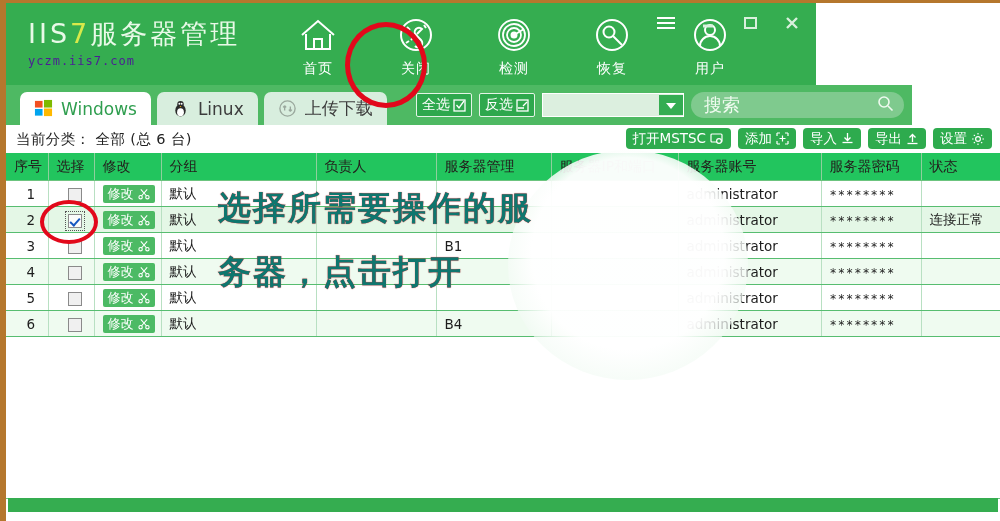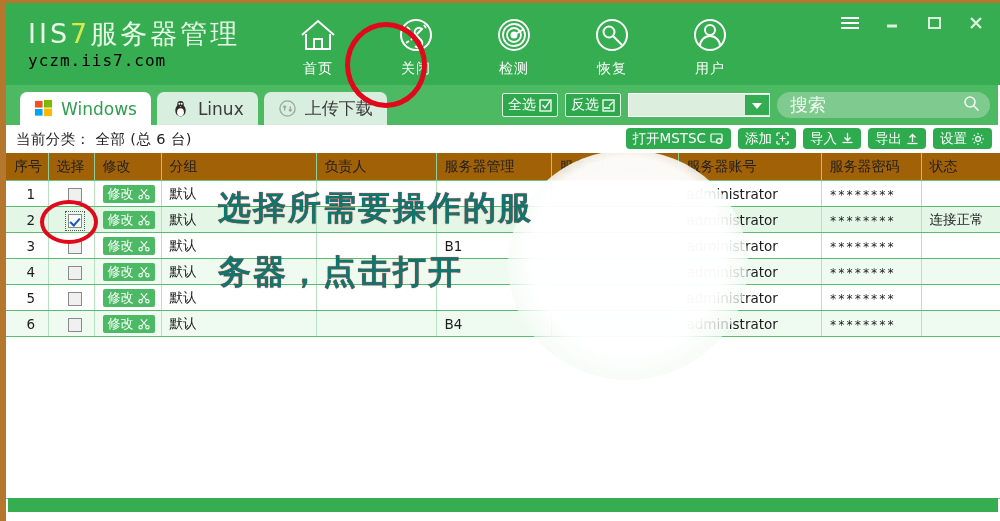--- a/index.html
+++ b/index.html
@@ -9,42 +9,42 @@
     font-family:"DejaVu Sans","Liberation Sans",sans-serif;
     -webkit-font-smoothing:none;
   }
   .app{position:relative;width:1000px;height:521px;overflow:hidden;background:#fff;}
 
   
   .frame-left{position:absolute;left:0;top:0;width:6px;height:521px;background:#b5772d;}
   .frame-top{position:absolute;left:0;top:0;width:1000px;height:3px;background:#b5772d;}
 
   
-  .header{position:absolute;left:6px;top:3px;width:994px;height:82px;background:#35ad50;}
+  .header{position:absolute;left:6px;top:3px;width:810px;height:82px;background:#35ad50;}
   .logo{position:absolute;left:22px;top:16px;color:#eafbe9;}
   .logo .l1{font-size:27px;letter-spacing:3px;line-height:30px;font-weight:400;color:#e8f9e7;}
   .logo .l1 .hl{color:#d9e94a;}
-  .logo .l2{font-size:16px;letter-spacing:1px;line-height:20px;margin-top:2px;color:#000000;
+  .logo .l2{font-size:12px;letter-spacing:1px;line-height:20px;margin-top:2px;color:#4c1d95;
             font-family:"DejaVu Sans Mono","Liberation Mono",monospace;}
 
   .toolbar{position:absolute;left:285px;top:10px;height:70px;display:flex;gap:44px;}
   .tool{width:54px;display:flex;flex-direction:column;align-items:center;cursor:pointer;}
   .tool .ic{width:44px;height:44px;display:block;}
   .tool .tl{margin-top:2px;font-size:14px;color:#ffffff;letter-spacing:1px;line-height:18px;}
 
   .wbtns{position:absolute;right:6px;top:8px;width:170px;height:30px;}
   .wbtn{position:absolute;top:2px;width:26px;height:22px;cursor:pointer;}
   .wbtn svg{display:block;}
   #wb-menu{left:14px;}
   #wb-min{left:56px;}
   #wb-max{left:98px;}
   #wb-close{left:140px;}
 
   
-  .tabstrip{position:absolute;left:6px;top:85px;width:992px;height:40px;background:#4eb963;}
+  .tabstrip{position:absolute;left:6px;top:85px;width:906px;height:40px;background:#4eb963;}
   .tabs{position:absolute;left:14px;top:7px;display:flex;gap:6px;}
   .tab{height:33px;border-radius:7px 7px 0 0;display:flex;align-items:center;
        padding:0 14px;gap:8px;font-size:17px;cursor:pointer;}
   .tab.active{background:#ffffff;color:#2f9e4f;}
   .tab.idle{background:#d8eede;color:#3c3c3c;}
   .tab .tico{width:19px;height:19px;display:block;}
 
   .rightctl{position:absolute;right:8px;top:7px;display:flex;align-items:center;gap:7px;}
   .gbtn{height:22px;background:#2ea84d;border:1px solid #e4f4e6;border-radius:2px;
         color:#fff;font-size:14px;padding:0 5px;display:flex;align-items:center;gap:3px;cursor:pointer;}
@@ -61,21 +61,21 @@
   .catlabel{position:absolute;left:10px;top:5px;font-size:14.5px;color:#222;letter-spacing:.4px;}
   .actbtns{position:absolute;right:8px;top:3px;display:flex;gap:7px;}
   .abtn{height:21px;border-radius:4px;background:#2eab4e;color:#fff;font-size:13.5px;
         padding:0 7px;display:flex;align-items:center;gap:4px;cursor:pointer;white-space:nowrap;}
   .abtn svg{display:block;}
 
   
   .tablewrap{position:absolute;left:6px;top:153px;width:994px;height:345px;background:#fff;
              border-bottom:1px solid #6cc47f;overflow:hidden;}
   table.grid{border-collapse:collapse;width:994px;table-layout:fixed;}
-  table.grid th{background:#a16207;color:#23201d;font-size:14px;font-weight:normal;
+  table.grid th{background:#22c55e;color:#23201d;font-size:14px;font-weight:normal;
        text-align:left;height:27px;padding:0 0 0 8px;border-right:1px solid #8fcf9d;
        border-bottom:1px solid #6cc47f;}
   table.grid th:last-child{border-right:none;}
   table.grid td{height:25px;font-size:13.5px;color:#1d1d1d;padding:0 0 0 8px;
        border-right:1px solid #b8e0c2;border-bottom:1px solid #57bd70;background:#fff;}
   table.grid td:last-child{border-right:none;}
   table.grid tr.sel td{background:#e4f7e6;}
   table.grid tr.alt td{background:#effbf0;}
   td.c-idx{text-align:center;padding:0;}
   td.c-chk{text-align:center;padding:0;}

